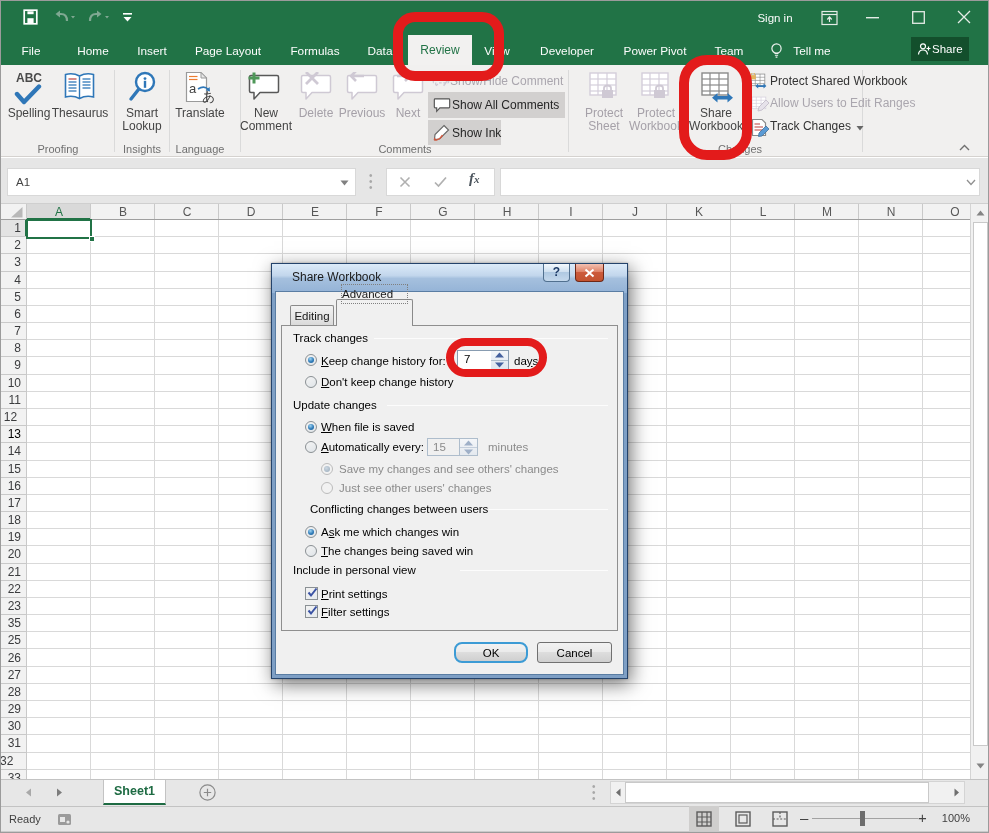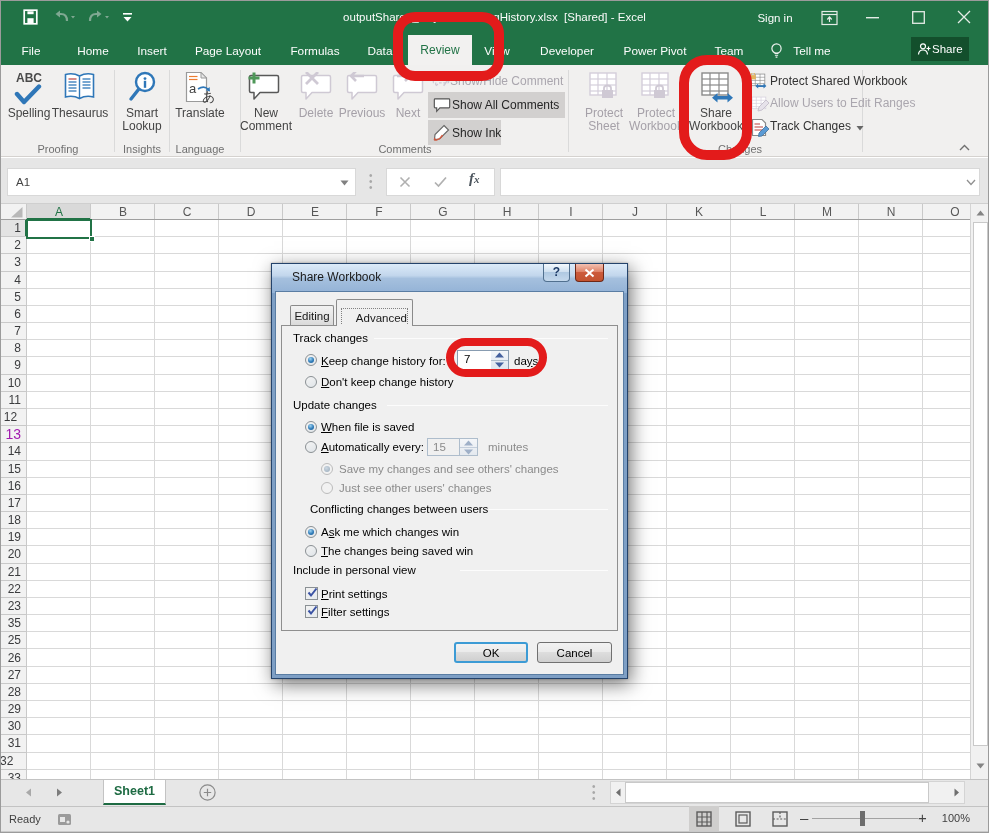--- a/index.html
+++ b/index.html
@@ -29,21 +29,20 @@
 </svg>
 <svg class="abs" style="left:87px;top:10px" width="22" height="14" viewBox="0 0 22 14">
  <path d="M3 11 Q3 4 9 4 L10.5 4" fill="none" stroke="#7fa892" stroke-width="2.2"></path>
  <path d="M10 0.5 L14.5 4 L10 7.5 Z" fill="#7fa892"></path>
  <path d="M18 6 l4 0 l-2 2.6 z" fill="#7fa892"></path>
 </svg>
 <svg class="abs" style="left:122px;top:12px" width="12" height="11" viewBox="0 0 12 11">
  <rect x="1" y="1" width="9" height="1.6" fill="#fff"></rect>
  <path d="M1.5 5 l8 0 l-4 4.5 z" fill="#fff"></path>
 </svg>
-<div class="abs" style="left:0;top:6px;width:989px;height:22px;text-align:center;font-size:11.5px;color:#fbfbfb;line-height:22px">outputShared_DaysPreservingHistory.xlsx&nbsp; [Shared] - Excel</div>
 <div class="abs" style="left:745px;top:7px;width:60px;height:22px;font-size:11.5px;color:#fbfbfb;line-height:22px;text-align:center;background:#217346">Sign in</div>
 <svg class="abs" style="left:821px;top:10px" width="17" height="16" viewBox="0 0 17 16">
  <rect x="1" y="1.5" width="15" height="13" fill="none" stroke="#e4ece6" stroke-width="1.2"></rect>
  <rect x="1" y="1.5" width="15" height="3" fill="#e4ece6" opacity="0.0"></rect>
  <line x1="1" y1="4.5" x2="16" y2="4.5" stroke="#e4ece6" stroke-width="1.2"></line>
  <path d="M8.5 12 L8.5 7.5 M6.3 9.5 L8.5 7 L10.7 9.5" fill="none" stroke="#e4ece6" stroke-width="1.2"></path>
 </svg>
 <svg class="abs" style="left:866px;top:17px" width="13" height="2" viewBox="0 0 13 2">
       <rect width="13" height="1.4" fill="#e4ece6"></rect>
     </svg>
@@ -323,21 +322,21 @@
 <div class="abs" style="left:0;top:254.4px;width:21px;height:17.2px;font-size:12px;color:#3b3c3e;text-align:right;line-height:17.2px">3</div>
 <div class="abs" style="left:0;top:271.5px;width:21px;height:17.2px;font-size:12px;color:#3b3c3e;text-align:right;line-height:17.2px">4</div>
 <div class="abs" style="left:0;top:288.7px;width:21px;height:17.2px;font-size:12px;color:#3b3c3e;text-align:right;line-height:17.2px">5</div>
 <div class="abs" style="left:0;top:305.9px;width:21px;height:17.2px;font-size:12px;color:#3b3c3e;text-align:right;line-height:17.2px">6</div>
 <div class="abs" style="left:0;top:323.1px;width:21px;height:17.2px;font-size:12px;color:#3b3c3e;text-align:right;line-height:17.2px">7</div>
 <div class="abs" style="left:0;top:340.3px;width:21px;height:17.2px;font-size:12px;color:#3b3c3e;text-align:right;line-height:17.2px">8</div>
 <div class="abs" style="left:0;top:357.4px;width:21px;height:17.2px;font-size:12px;color:#3b3c3e;text-align:right;line-height:17.2px">9</div>
 <div class="abs" style="left:0;top:374.6px;width:21px;height:17.2px;font-size:12px;color:#3b3c3e;text-align:right;line-height:17.2px">10</div>
 <div class="abs" style="left:0;top:391.8px;width:21px;height:17.2px;font-size:12px;color:#3b3c3e;text-align:right;line-height:17.2px">11</div>
 <div class="abs" style="left:0;top:409.0px;width:21px;height:17.2px;font-size:12px;color:#3b3c3e;text-align:center;line-height:17.2px">12</div>
-<div class="abs" style="left:0;top:426.2px;width:21px;height:17.2px;font-size:14px;color:#a21caf;text-align:right;line-height:17.2px">13</div>
+<div class="abs" style="left:0;top:426.2px;width:21px;height:17.2px;font-size:12px;color:#000000;text-align:right;line-height:17.2px">13</div>
 <div class="abs" style="left:0;top:443.3px;width:21px;height:17.2px;font-size:12px;color:#3b3c3e;text-align:right;line-height:17.2px">14</div>
 <div class="abs" style="left:0;top:460.5px;width:21px;height:17.2px;font-size:12px;color:#3b3c3e;text-align:right;line-height:17.2px">15</div>
 <div class="abs" style="left:0;top:477.7px;width:21px;height:17.2px;font-size:12px;color:#3b3c3e;text-align:right;line-height:17.2px">16</div>
 <div class="abs" style="left:0;top:494.9px;width:21px;height:17.2px;font-size:12px;color:#3b3c3e;text-align:right;line-height:17.2px">17</div>
 <div class="abs" style="left:0;top:512.1px;width:21px;height:17.2px;font-size:12px;color:#3b3c3e;text-align:right;line-height:17.2px">18</div>
 <div class="abs" style="left:0;top:529.2px;width:21px;height:17.2px;font-size:12px;color:#3b3c3e;text-align:right;line-height:17.2px">19</div>
 <div class="abs" style="left:0;top:546.4px;width:21px;height:17.2px;font-size:12px;color:#3b3c3e;text-align:right;line-height:17.2px">20</div>
 <div class="abs" style="left:0;top:563.6px;width:21px;height:17.2px;font-size:12px;color:#3b3c3e;text-align:right;line-height:17.2px">21</div>
 <div class="abs" style="left:0;top:580.8px;width:21px;height:17.2px;font-size:12px;color:#3b3c3e;text-align:right;line-height:17.2px">22</div>
 <div class="abs" style="left:0;top:598.0px;width:21px;height:17.2px;font-size:12px;color:#3b3c3e;text-align:right;line-height:17.2px">23</div>
@@ -419,21 +418,21 @@
 <div class="abs ctr" style="left:575px;top:264px;width:29px;height:18px;background:linear-gradient(180deg,#f3c1b2 0%,#e08368 45%,#cc5a3b 50%,#c3522f 100%);border:1px solid #6e2716;border-top:none;border-radius:0 0 4px 4px">
  <svg width="11" height="10" viewBox="0 0 11 10">
         <path d="M1.5 1.5 L9.5 8.5 M9.5 1.5 L1.5 8.5" stroke="#fff" stroke-width="2"></path>
       </svg>
     </div>
 
 <div class="abs" style="left:275px;top:291px;width:349px;height:384px;background:#f0f0f0;border:1px solid #5a7da3"></div>
 
 <div class="abs" style="left:290px;top:305px;width:44px;height:21px;background:linear-gradient(180deg,#f2f2f2,#e5e5e5 60%,#d8d8d8);border:1px solid #8a8a8a;border-bottom:none;border-radius:2px 2px 0 0;font-size:11.5px;color:#1a1a1a;text-align:center;line-height:20px">Editing</div>
 <div class="abs" style="left:336px;top:299px;width:77px;height:27px;background:#f0f0f0;border:1px solid #8a8a8a;border-bottom:none;border-radius:2px 2px 0 0"></div>
-<div class="abs" style="left:341px;top:308px;width:67px;height:20px;border:1px dotted #808080;font-size:11.5px;color:#1a1a1a;text-align:right;line-height:19px">Advanced</div>
+<div class="abs" style="left:341px;top:284px;width:67px;height:20px;border:1px dotted #808080;font-size:11.5px;color:#1a1a1a;text-align:left;line-height:19px">Advanced</div>
 <div class="abs" style="left:281px;top:325px;width:337px;height:306px;background:#f0f0f0;border:1px solid #8f8f8f"></div>
 <div class="abs" style="left:337px;top:325px;width:75px;height:2px;background:#f0f0f0"></div>
 
 <div class="abs" style="left:293px;top:331px;font-size:11.5px;color:#000;white-space:nowrap;line-height:14px">Track changes</div>
 <div class="abs" style="left:374px;top:338px;width:234px;height:1px;background:#cdcdcd;border-bottom:1px solid #fcfcfc"></div>
 <div class="abs" style="left:305px;top:354px;width:12px;height:12px;border-radius:50%;border:1px solid #8a9094;background:linear-gradient(145deg,#f4f4f4,#dfe4e8)"></div>
     <div class="abs" style="left:308px;top:357px;width:6px;height:6px;border-radius:50%;background:radial-gradient(circle at 40% 32%, #9fd4f2 0%, #2f7bb8 55%, #1d5c94 100%)"></div>
 <div class="abs" style="left:321px;top:354px;font-size:11.5px;color:#000;white-space:nowrap;line-height:14px"><u>K</u>eep change history for:</div>
 <div class="abs" style="left:457px;top:350px;width:35px;height:20px;background:#fff;border:1px solid #889cb1"></div>
 <div class="abs" style="left:464px;top:353px;font-size:11.5px;color:#000">7</div>
@@ -484,21 +483,21 @@
     <svg class="abs" style="left:306px;top:586px" width="13" height="13" viewBox="0 0 13 13">
       <path d="M2.5 6.5 L5 9.5 L10.5 2.5" fill="none" stroke="#3b53a4" stroke-width="2"></path>
     </svg>
 <div class="abs" style="left:321px;top:587px;font-size:11.5px;color:#000;white-space:nowrap;line-height:14px"><u>P</u>rint settings</div>
 <div class="abs" style="left:305px;top:605px;width:13px;height:13px;border:1px solid #8a9094;background:linear-gradient(145deg,#f2f2f2,#e6eaee)"></div>
     <svg class="abs" style="left:306px;top:604px" width="13" height="13" viewBox="0 0 13 13">
       <path d="M2.5 6.5 L5 9.5 L10.5 2.5" fill="none" stroke="#3b53a4" stroke-width="2"></path>
     </svg>
 <div class="abs" style="left:321px;top:605px;font-size:11.5px;color:#000;white-space:nowrap;line-height:14px"><u>F</u>ilter settings</div>
 
-<div class="abs ctr" style="left:454px;top:642px;width:74px;height:21px;border:2px solid #3c9bd5;border-radius:3px;background:linear-gradient(180deg,#f2f2f2 0%,#ebebeb 45%,#dddddd 50%,#cfcfcf 100%);font-size:11.5px;color:#000">OK</div>
+<div class="abs ctr" style="left:454px;top:642px;width:74px;height:21px;border:2px solid #3c9bd5;border-radius:8px;background:linear-gradient(180deg,#f2f2f2 0%,#ebebeb 45%,#dddddd 50%,#cfcfcf 100%);font-size:11.5px;color:#000">OK</div>
 <div class="abs ctr" style="left:537px;top:642px;width:75px;height:21px;border:1px solid #707070;border-radius:3px;background:linear-gradient(180deg,#f2f2f2 0%,#ebebeb 45%,#dddddd 50%,#cfcfcf 100%);font-size:11.5px;color:#000">Cancel</div>
 
 <div class="abs" style="left:393px;top:12px;width:111px;height:69px;border:10px solid #e31b1b;border-radius:22px"></div>
 <div class="abs" style="left:679px;top:55px;width:73px;height:105px;border:10px solid #e31b1b;border-radius:28px"></div>
 <div class="abs" style="left:446px;top:338px;width:101px;height:39px;border:8px solid #e31b1b;border-radius:20px"></div>
 
 <div class="abs" style="left:0;top:0;width:989px;height:1px;background:#9b9b9b"></div>
 <div class="abs" style="left:0;top:0;width:1px;height:833px;background:#9b9b9b"></div>
 <div class="abs" style="left:988px;top:0;width:1px;height:833px;background:#9b9b9b"></div>
 <div class="abs" style="left:0;top:832px;width:989px;height:1px;background:#9b9b9b"></div>

